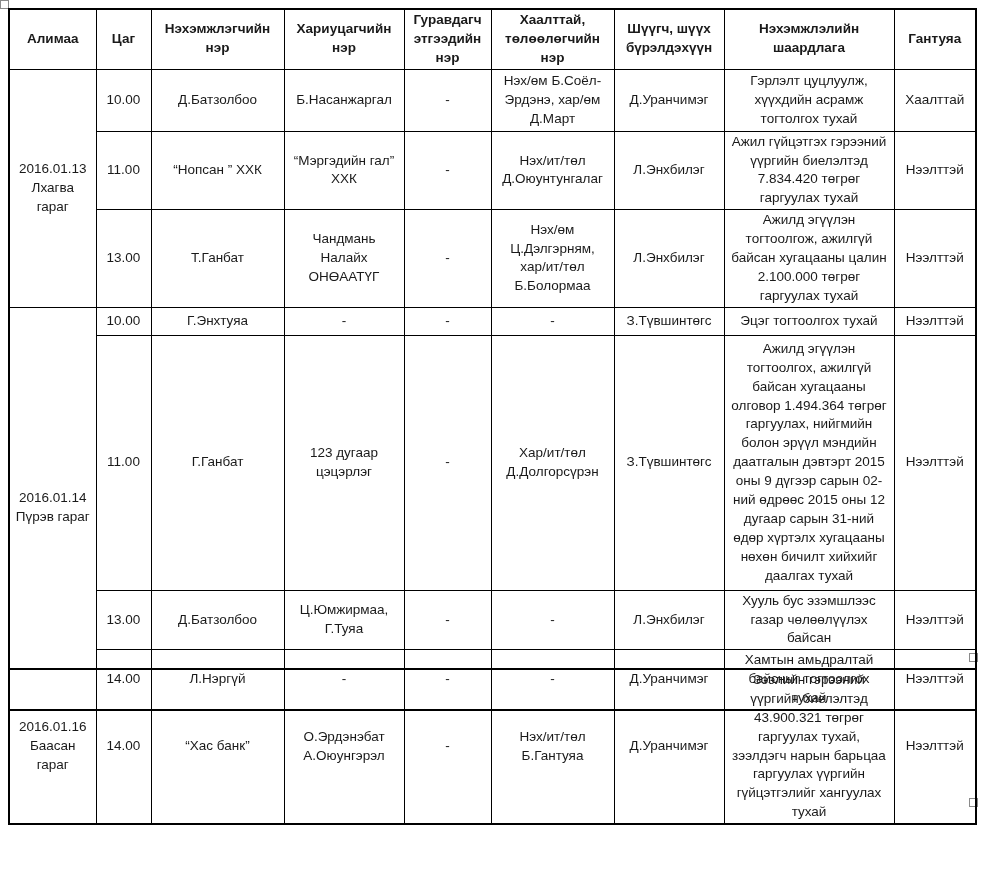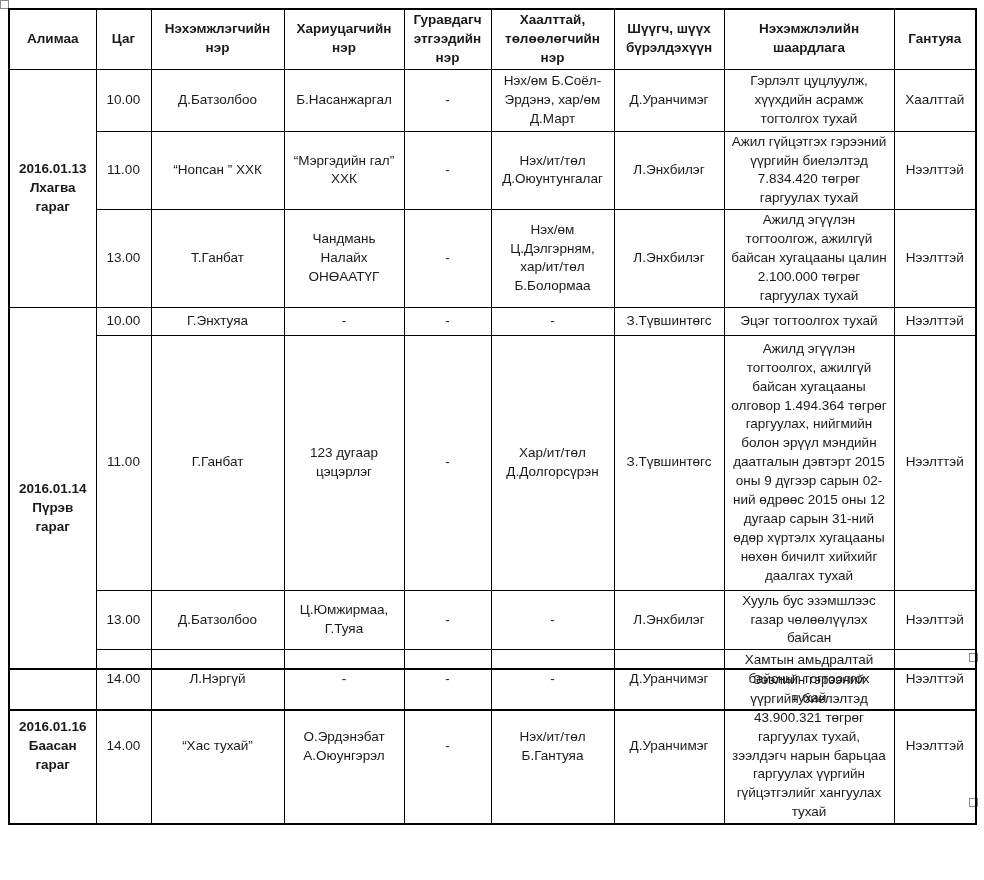--- a/index.html
+++ b/index.html
@@ -25,21 +25,21 @@
     border:1px solid #000;
     text-align:center;
     vertical-align:middle;
     padding:1px 5px;
     font-size:13.5px;
     line-height:1.4;
     overflow:hidden;
     word-wrap:break-word;
   }
   .sched th{font-weight:bold;}
-  .date-cell{font-weight:bold;}
+  .date-cell{font-weight:normal;}
   .handle{
     position:absolute;
     width:7px;height:7px;
     background:#ffffff;
     border:1px solid #8a8a8a;
     box-sizing:content-box;
   }
   #handle-top-left{left:0px;top:0px;}
   #handle-t1-bottom-right{left:969px;top:653px;}
   #handle-t2-bottom-right{left:969px;top:798px;}
@@ -163,21 +163,21 @@
         <col style="width:87px">
         <col style="width:123px">
       <col style="width:110px">
         <col style="width:170px">
         <col style="width:82px">
     </colgroup>
     <tbody>
       <tr style="height:130px">
         <td class="date-cell">2016.01.16 Баасан гараг</td>
         <td>14.00</td>
-        <td>“Хас тухай”</td>
+        <td>“Хас банк”</td>
         <td>О.Эрдэнэбат А.Оюунгэрэл</td>
         <td>-</td>
         <td>Нэх/ит/төл Б.Гантуяа</td>
         <td>Д.Уранчимэг</td>
         <td>Зээлийн гэрээний үүргийн биелэлтэд 43.900.321 төгрөг гаргуулах тухай, зээлдэгч нарын барьцаа гаргуулах үүргийн гүйцэтгэлийг хангуулах тухай</td>
         <td>Нээлттэй</td>
       </tr>
     </tbody>
   </table>
 

